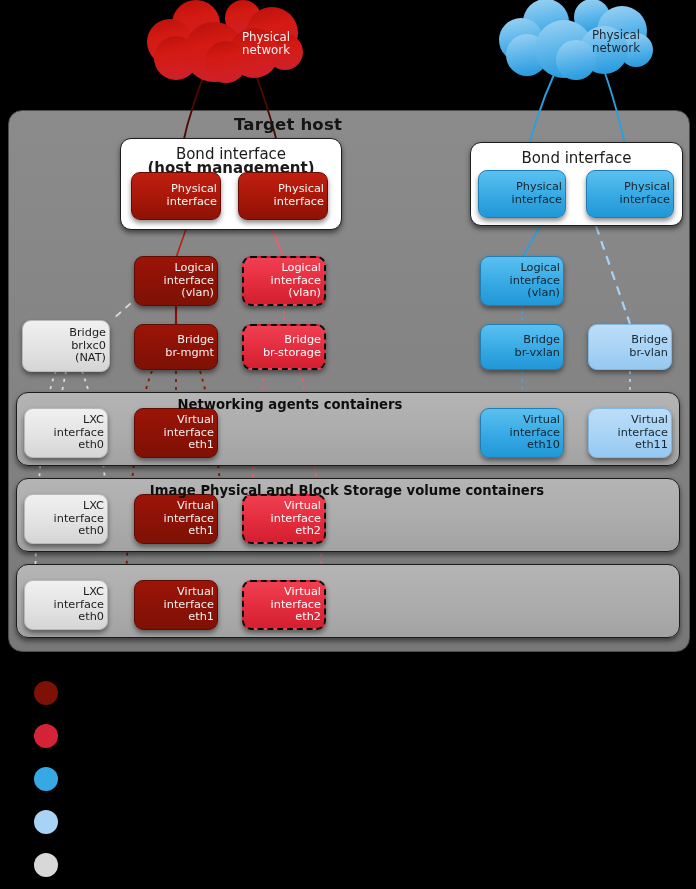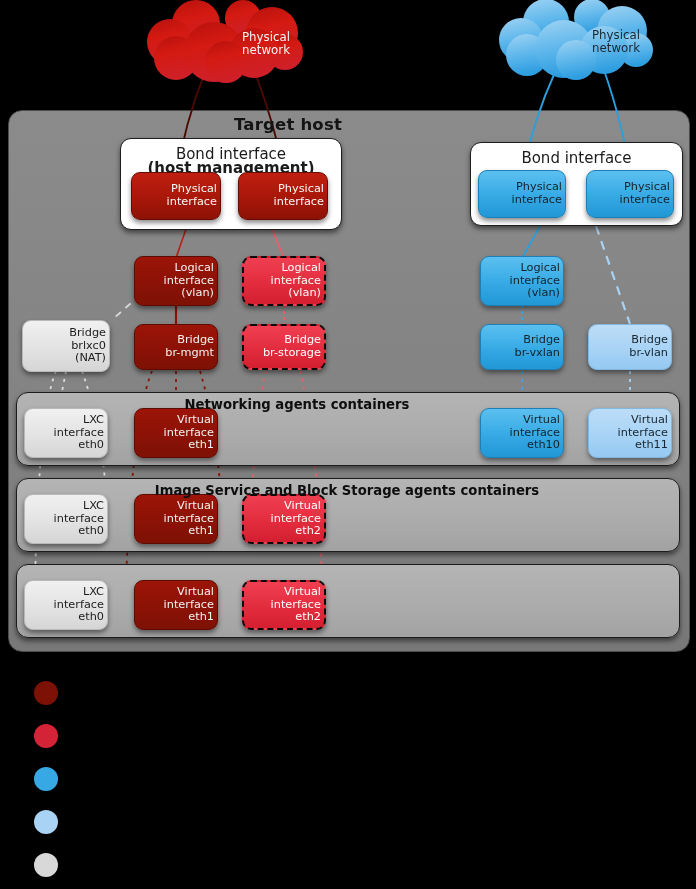--- a/index.html
+++ b/index.html
@@ -61,24 +61,24 @@
 </style>
 </head>
 <body>
 
 <div id="stage">
 
   <div class="hostpanel"></div>
   <div class="host-title">Target host</div>
 
   <div class="cgroup" style="left:16px;top:392px;width:662px;height:72px;"></div>
-  <div class="cgroup-title" style="top:397px;left:12px;width:570px;">Networking agents containers</div>
+  <div class="cgroup-title" style="top:397px;left:5px;width:570px;">Networking agents containers</div>
 
   <div class="cgroup" style="left:16px;top:478px;width:662px;height:72px;"></div>
-  <div class="cgroup-title" style="top:483px;left:16px;width:662px;">Image Service and Block Storage agents containers</div>
+  <div class="cgroup-title" style="top:483px;left:16px;width:662px;">Image Physical and Block Storage volume containers</div>
 
   <div class="cgroup" style="left:16px;top:564px;width:662px;height:72px;"></div>
 
   <div class="bond" style="left:120px;top:138px;width:220px;height:90px;">
     <div class="bond-label">Bond interface</div>
     <div class="bond-label" style="top:20px;font-weight:bold;">(host management)</div>
   </div>
 
   <div class="bond" style="left:470px;top:142px;width:211px;height:82px;">
     <div class="bond-label">Bond interface</div>

